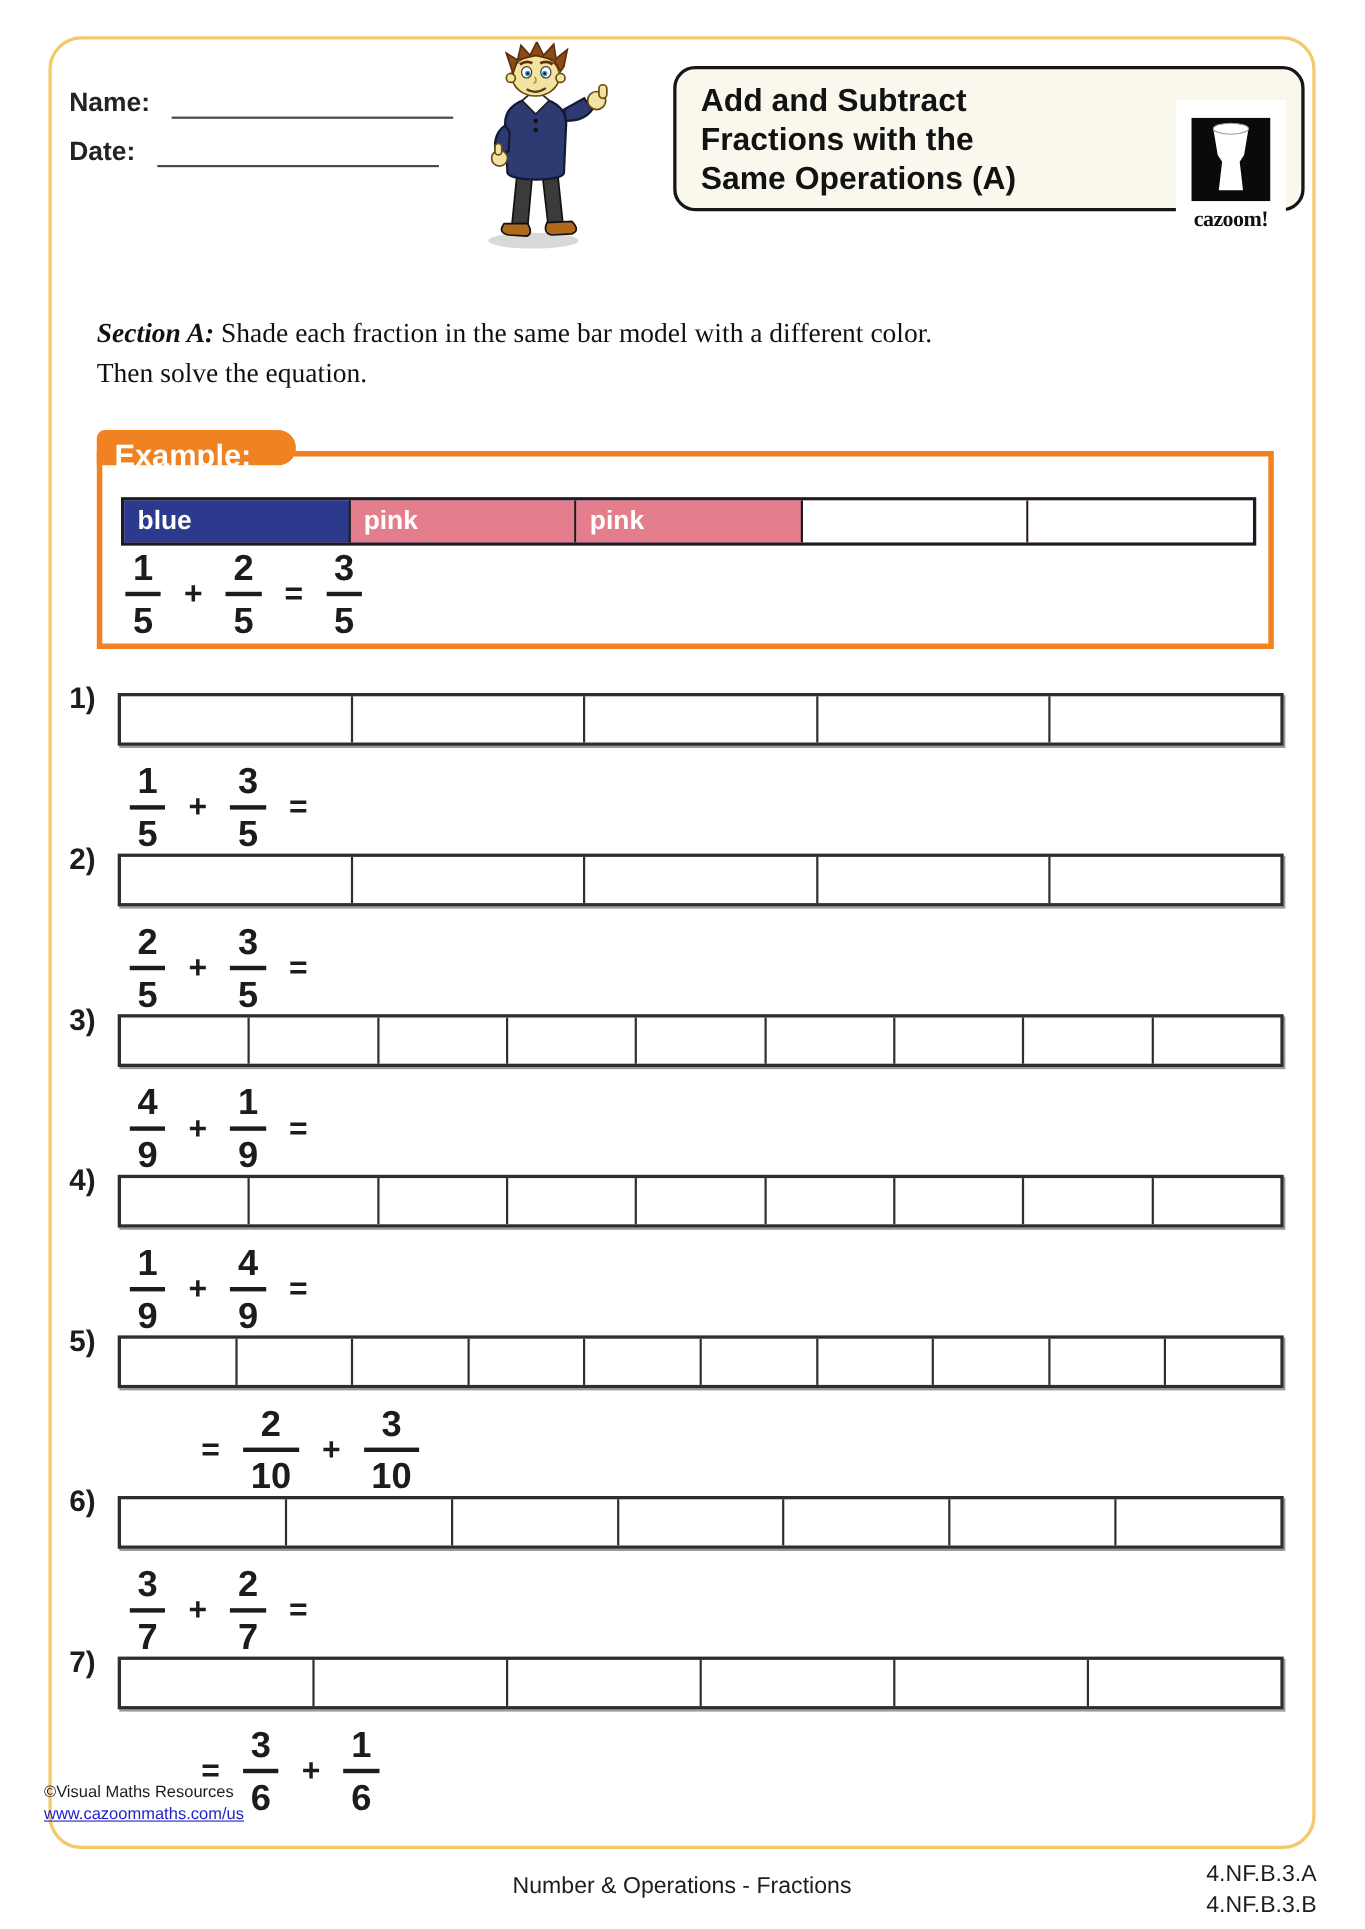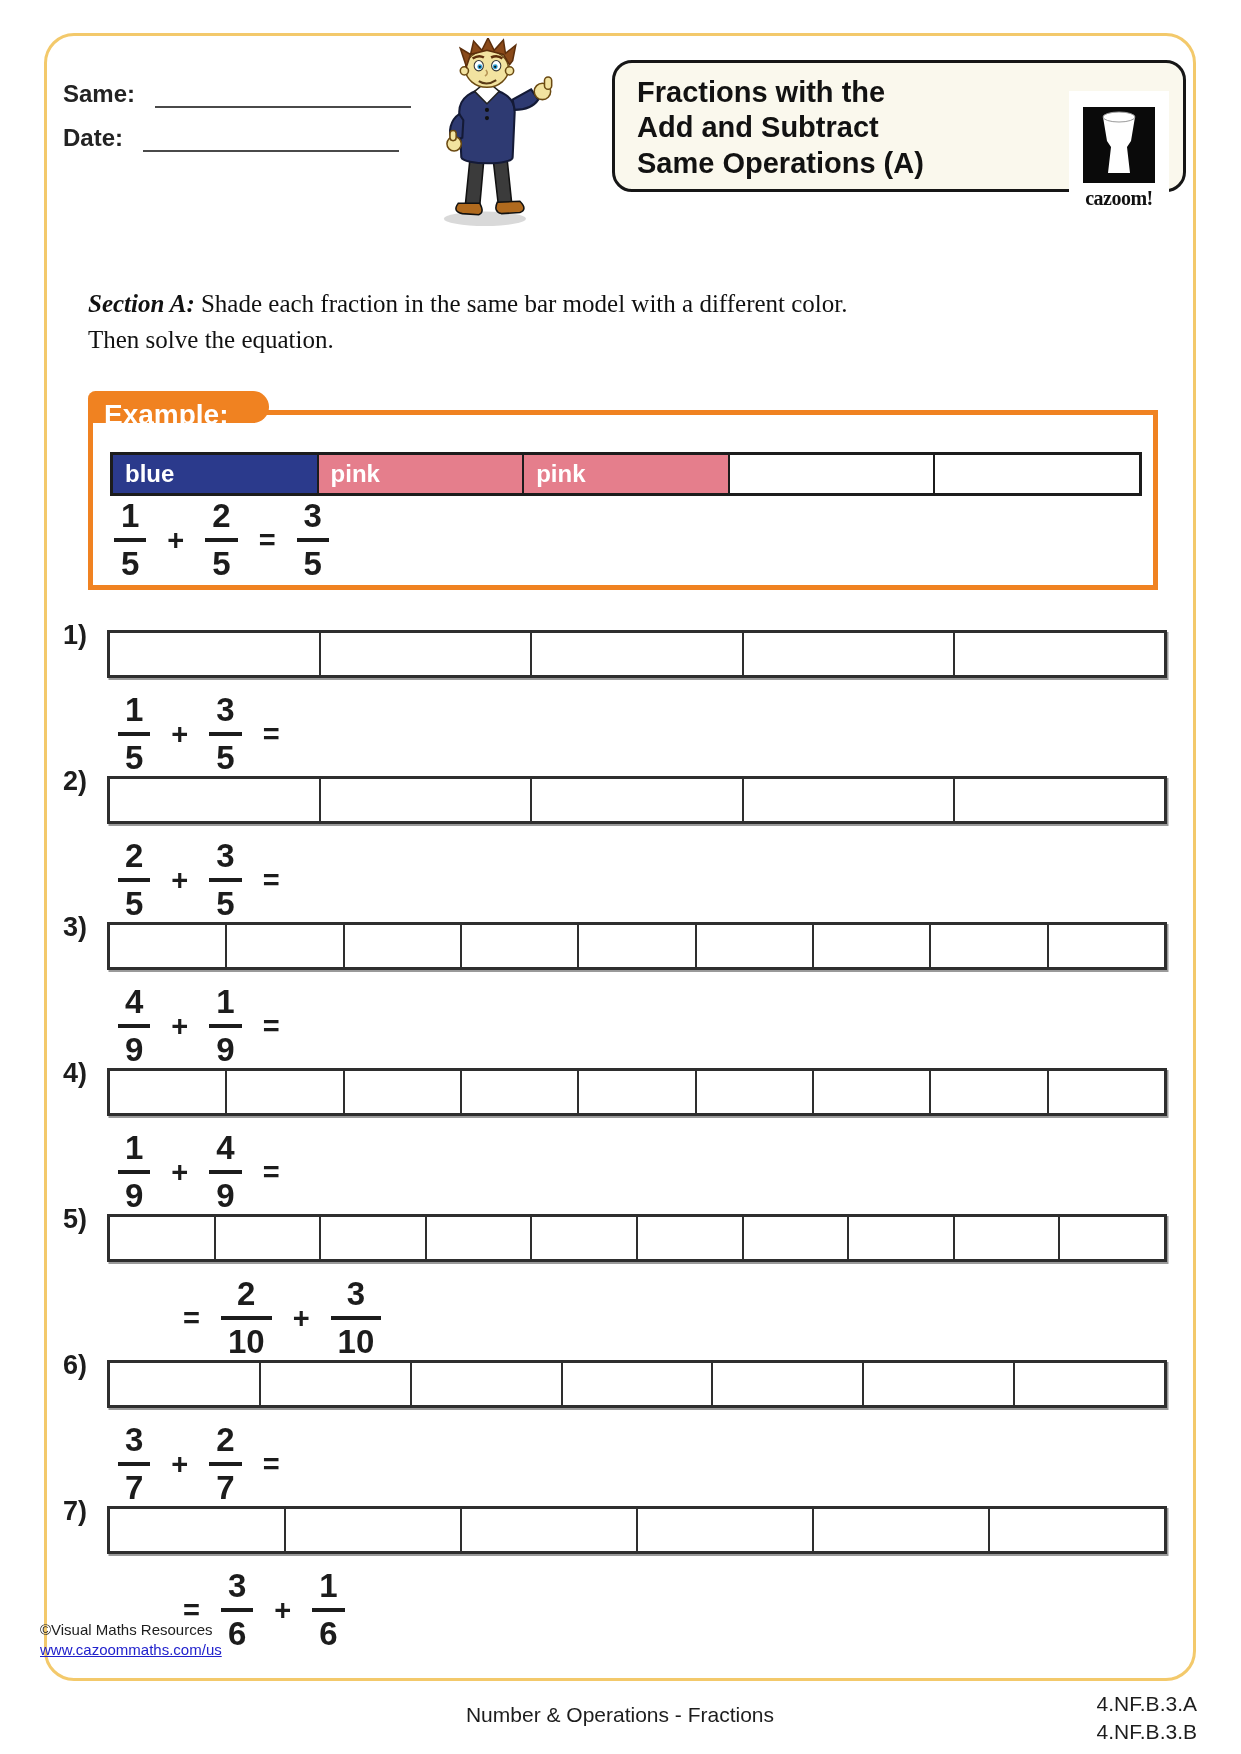--- a/index.html
+++ b/index.html
@@ -76,21 +76,21 @@
                    text-align:center; font-size:21px; }
   .footer-right { position:absolute; right:44px; top:1690px; text-align:right;
                   font-size:21px; line-height:1.32; }
 </style>
 </head>
 <body>
 
 <div class="page-border"></div>
 
 <div class="field-row" style="top:80px;">
-  <span class="field-label">Same:</span>
+  <span class="field-label">Name:</span>
   <span class="field-line"></span>
 </div>
 <div class="field-row" style="top:124px;">
   <span class="field-label">Date:</span>
   <span class="field-line"></span>
 </div>
 
 <svg class="character" viewBox="0 0 150 185">
   <ellipse cx="72" cy="176" rx="40" ry="7" fill="#c9c9c9" opacity="0.7"></ellipse>
   <path d="M58,112 L53,162 L67,163 L71,118 Z" fill="#3b3b3b" stroke="#111" stroke-width="1.5"></path>
@@ -118,22 +118,22 @@
   <circle cx="67" cy="28" r="1.1" fill="#111"></circle>
     <circle cx="82" cy="28" r="1.1" fill="#111"></circle>
   <path d="M60,20 q6,-4 11,-1" stroke="#5d2f0c" stroke-width="2.5" fill="none"></path>
   <path d="M78,19 q6,-3 11,1" stroke="#5d2f0c" stroke-width="2.5" fill="none"></path>
   <path d="M73,31 q3,4 -1,6" stroke="#b59355" stroke-width="1.5" fill="none"></path>
   <path d="M66,42 q8,5 17,-1" stroke="#5a3a16" stroke-width="2" fill="none"></path>
 </svg>
 
 <div class="title-box">
   <div class="title-text">
+    <div>Add and Subtract</div>
     <div>Fractions with the</div>
-    <div>Add and Subtract</div>
     <div>Same Operations (A)</div>
   </div>
   <div class="logo">
     <svg width="72" height="76" viewBox="0 0 72 76">
       <rect x="0" y="0" width="72" height="76" fill="#0a0a0a"></rect>
       <path d="M20,10 L52,10 L48,34 L44,40 L47,66 L25,66 L28,40 L24,34 Z" fill="#ffffff"></path>
       <ellipse cx="36" cy="10" rx="16" ry="5" fill="#ffffff" stroke="#9a9a9a" stroke-width="1"></ellipse>
     </svg>
     <div class="logo-word">cazoom!</div>
   </div>

